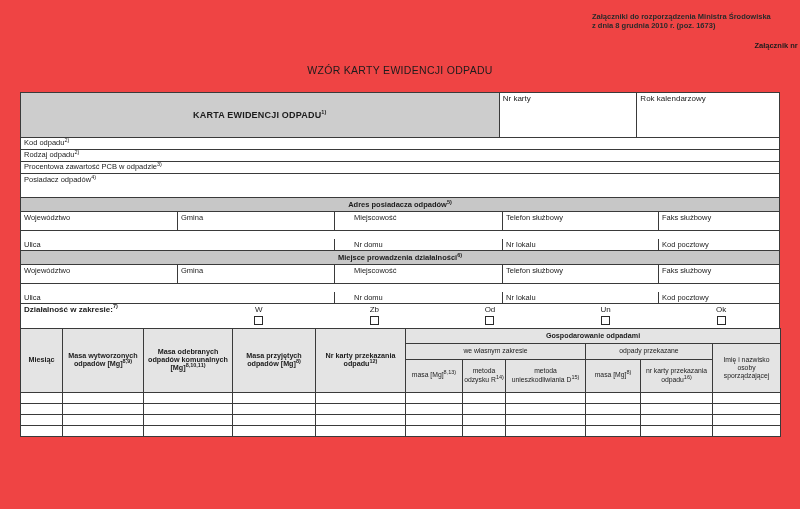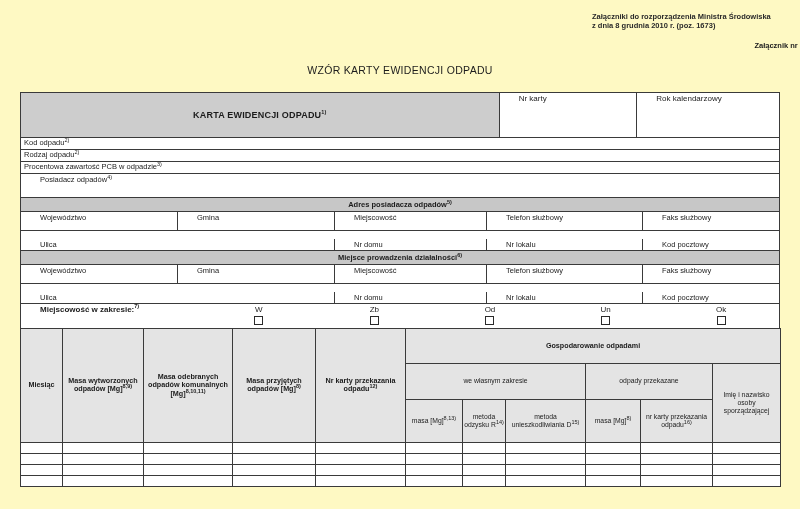--- a/index.html
+++ b/index.html
@@ -1,51 +1,51 @@
 <!DOCTYPE html>
 <html><head>
 <meta charset="utf-8">
 <style>
   html,body{margin:0;padding:0;background:#ffffff;}
-  #page{position:relative;width:800px;height:509px;background:#fef9c3;
+  #page{position:relative;width:800px;height:509px;background:#ef4444;
         font-family:"Liberation Sans",sans-serif;color:#1c1c1c;overflow:hidden;}
   
   #reg-note{position:absolute;top:12px;left:592px;width:200px;font-size:7.5px;line-height:1.25;font-weight:bold;color:#2a2a2a;}
   #attach-no{position:absolute;top:41px;left:620px;width:184px;text-align:right;font-size:7.5px;font-weight:bold;}
   #doc-title{position:absolute;top:64px;left:0;width:100%;text-align:center;font-size:10.5px;font-weight:normal;letter-spacing:.3px;}
   
   #form{position:absolute;left:20px;top:92px;width:760px;border:1px solid #3a3a3a;box-sizing:border-box;background:#fff;}
   .frow{display:flex;border-bottom:1px solid #3a3a3a;box-sizing:border-box;}
   .frow:last-child{border-bottom:none;}
-  .cell{box-sizing:border-box;border-right:1px solid #3a3a3a;padding:1px 19px;font-size:7.5px;overflow:hidden;}
+  .cell{box-sizing:border-box;border-right:1px solid #3a3a3a;padding:1px 3px;font-size:7.5px;overflow:hidden;}
   .cell:last-child{border-right:none;}
   .hdr-title{width:480px;background:#cdcdcd;display:flex;align-items:center;justify-content:center;
              font-size:9px;font-weight:bold;letter-spacing:.2px;}
   .hdr-small{width:138px;font-size:8px;}
   .hdr-small2{width:142px;font-size:8px;}
   .hdr-row{height:45px;}
   .line-row{height:12px;}
   .line-row .cell{width:100%;font-size:7.5px;line-height:10px;padding:0 3px;}
   .holder-row{height:24px;}
   .band{height:13px;background:#c7c7c7;display:flex;align-items:center;justify-content:center;
         font-size:7.5px;font-weight:bold;border-bottom:1px solid #3a3a3a;}
   .addr1{height:19px;} .addr2{height:20px;align-items:flex-end;}
-  .w1{width:157px;} .w2{width:157px;} .w3{width:152px;} .w4{width:156px;} .w5{flex:1;}
+  .w1{width:157px;} .w2{width:157px;} .w3{width:152px;margin-left:16px;} .w4{width:156px;} .w5{flex:1;}
   .wu{width:314px;}
   .act-row{height:28px;}
   .act-label{width:180px;font-weight:bold;font-size:8px;border-right:none;}
   .act-opt{flex:1;display:flex;flex-direction:column;align-items:center;justify-content:flex-start;
            font-size:8px;border-right:none;padding-top:1px;}
   .chk{width:7px;height:7px;border:1px solid #2a2a2a;margin-top:2px;background:#fff;}
   sup{font-size:5.5px;line-height:0;vertical-align:super;}
   
   #ledger{position:absolute;left:20px;top:328px;width:760px;border-collapse:collapse;table-layout:fixed;}
   #ledger th,#ledger td{border:1px solid #3a3a3a;box-sizing:border-box;overflow:hidden;}
   #ledger th{background:#e4e4e4;font-weight:normal;font-size:6.8px;line-height:1.18;text-align:center;
-             vertical-align:middle;padding:13px 1px;}
+             vertical-align:middle;padding:3px 1px;}
   #ledger .toprow th{height:13px;font-weight:bold;font-size:7.2px;}
   #ledger .midrow th{height:14px;}
   #ledger .subrow th{height:33px;}
   #ledger td{height:11px;background:#fff;padding:0;}
 </style>
 </head>
 <body>
 
 <div id="page">
 
@@ -112,21 +112,21 @@
     </div>
     <div class="frow addr2">
       <div class="cell wu"><span>Ulica</span></div>
       <div class="cell w3"><span>Nr domu</span></div>
       <div class="cell w4"><span>Nr lokalu</span></div>
       <div class="cell w5"><span>Kod pocztowy</span></div>
     </div>
 
     <div class="frow act-row">
       <div class="cell act-label">
-        <span>Miejscowość w zakresie:</span><sup>7)</sup>
+        <span>Działalność w zakresie:</span><sup>7)</sup>
       </div>
       <div class="cell act-opt">
         <span>W</span>
         <span class="chk"></span>
       </div>
       <div class="cell act-opt">
         <span>Zb</span>
         <span class="chk"></span>
       </div>
       <div class="cell act-opt">

